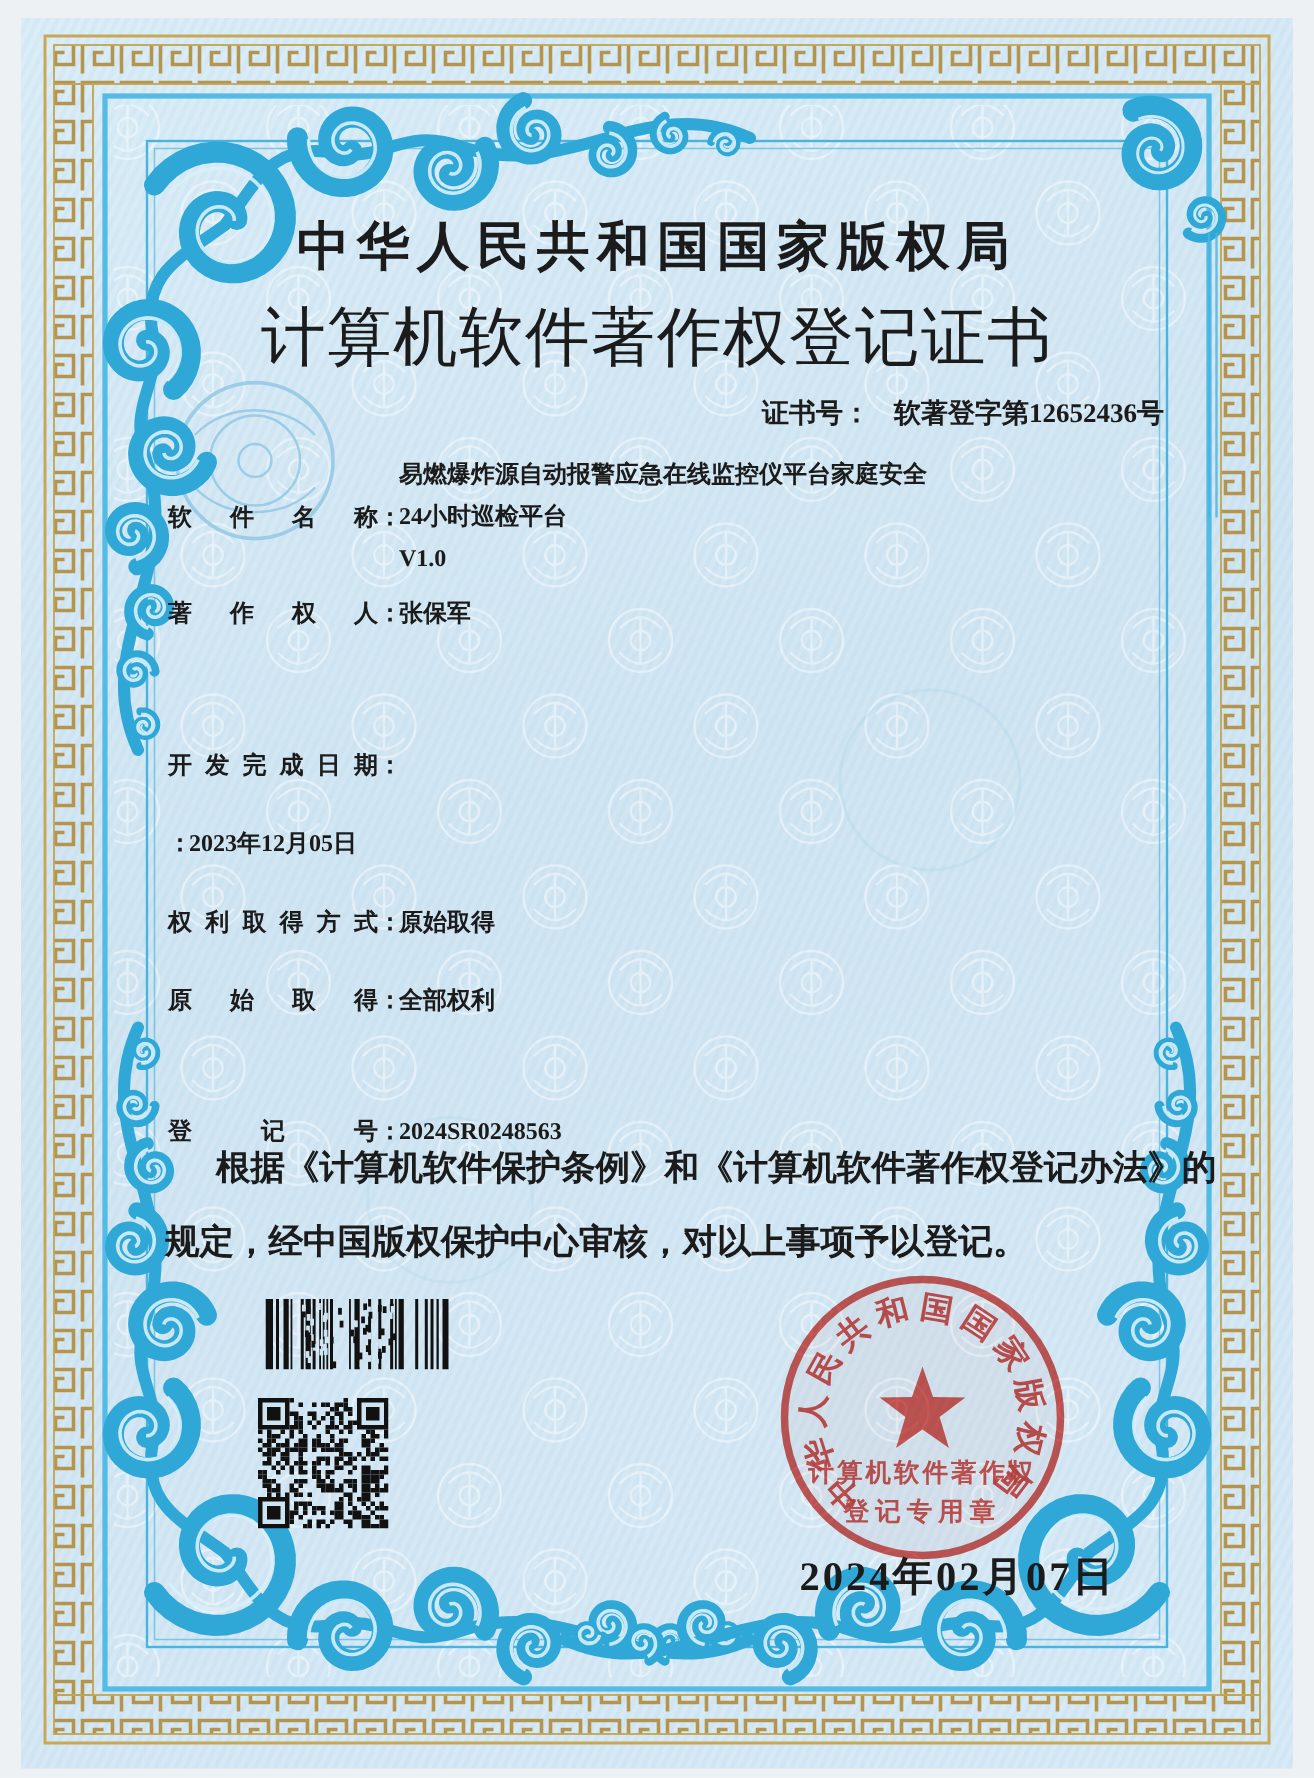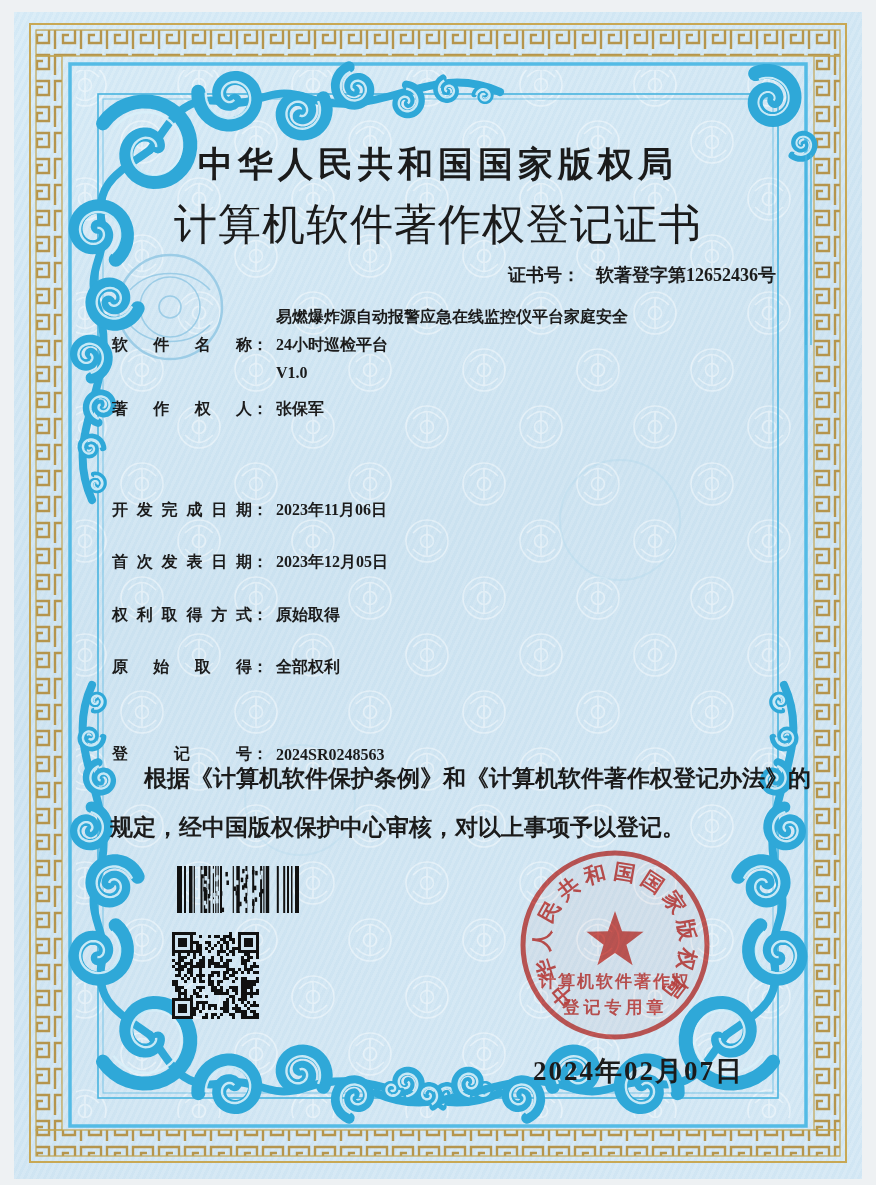--- a/index.html
+++ b/index.html
@@ -12,26 +12,26 @@
   svg.layer{position:absolute;left:0;top:0;}
   .abs{position:absolute;}
   .center{left:0;width:876px;text-align:center;}
   #issuer{top:141px;font-size:35px;font-weight:600;letter-spacing:5px;}
   #maintitle{top:196px;font-size:43px;font-weight:400;letter-spacing:1px;}
   #certline{top:263px;right:100px;font-size:18px;font-weight:700;display:flex;gap:16px;white-space:nowrap;}
   .frow{position:absolute;left:112px;display:flex;align-items:center;
         font-size:16px;font-weight:700;white-space:nowrap;}
   .flabel{display:inline-block;width:140px;text-align:justify;text-align-last:justify;}
   .fcolon{display:inline-block;width:14px;}
-  .fvalue{margin-left:10px;}
+  .fvalue{}
   .fvalue .vline{line-height:28px;}
   #statement{position:absolute;left:110px;width:690px;font-size:23px;font-weight:600;white-space:nowrap;}
   #stmt1{position:absolute;top:0;left:34px;}
   #stmt2{position:absolute;top:49px;left:0;}
-  #issue-date{top:1033px;left:533px;font-size:27px;font-weight:700;letter-spacing:2px;margin-top:20px;}
+  #issue-date{top:1033px;left:533px;font-size:27px;font-weight:700;letter-spacing:2px;}
   .seal-wrap{position:absolute;left:515px;top:845px;width:200px;height:200px;mix-blend-mode:multiply;}
 </style>
 </head>
 <body>
 
 <div id="stage">
   <div id="sheet"></div>
 
   <svg id="deco" class="layer" width="876" height="1185" viewBox="0 0 876 1185">
     <defs>
@@ -139,24 +139,22 @@
     </span>
   </div>
   <div class="frow" style="top:399px">
     <span class="flabel">著作权人</span>
       <span class="fcolon">：</span>
     <span class="fvalue">张保军</span>
   </div>
   <div class="frow" style="top:500px">
     <span class="flabel">开发完成日期</span>
       <span class="fcolon">：</span>
-    <span class="fvalue">2023年11月06日</span>
   </div>
   <div class="frow" style="top:552px">
-    <span class="flabel">首次发表日期</span>
       <span class="fcolon">：</span>
     <span class="fvalue">2023年12月05日</span>
   </div>
   <div class="frow" style="top:605px">
     <span class="flabel">权利取得方式</span>
       <span class="fcolon">：</span>
     <span class="fvalue">原始取得</span>
   </div>
   <div class="frow" style="top:657px">
     <span class="flabel">原始取得</span>

